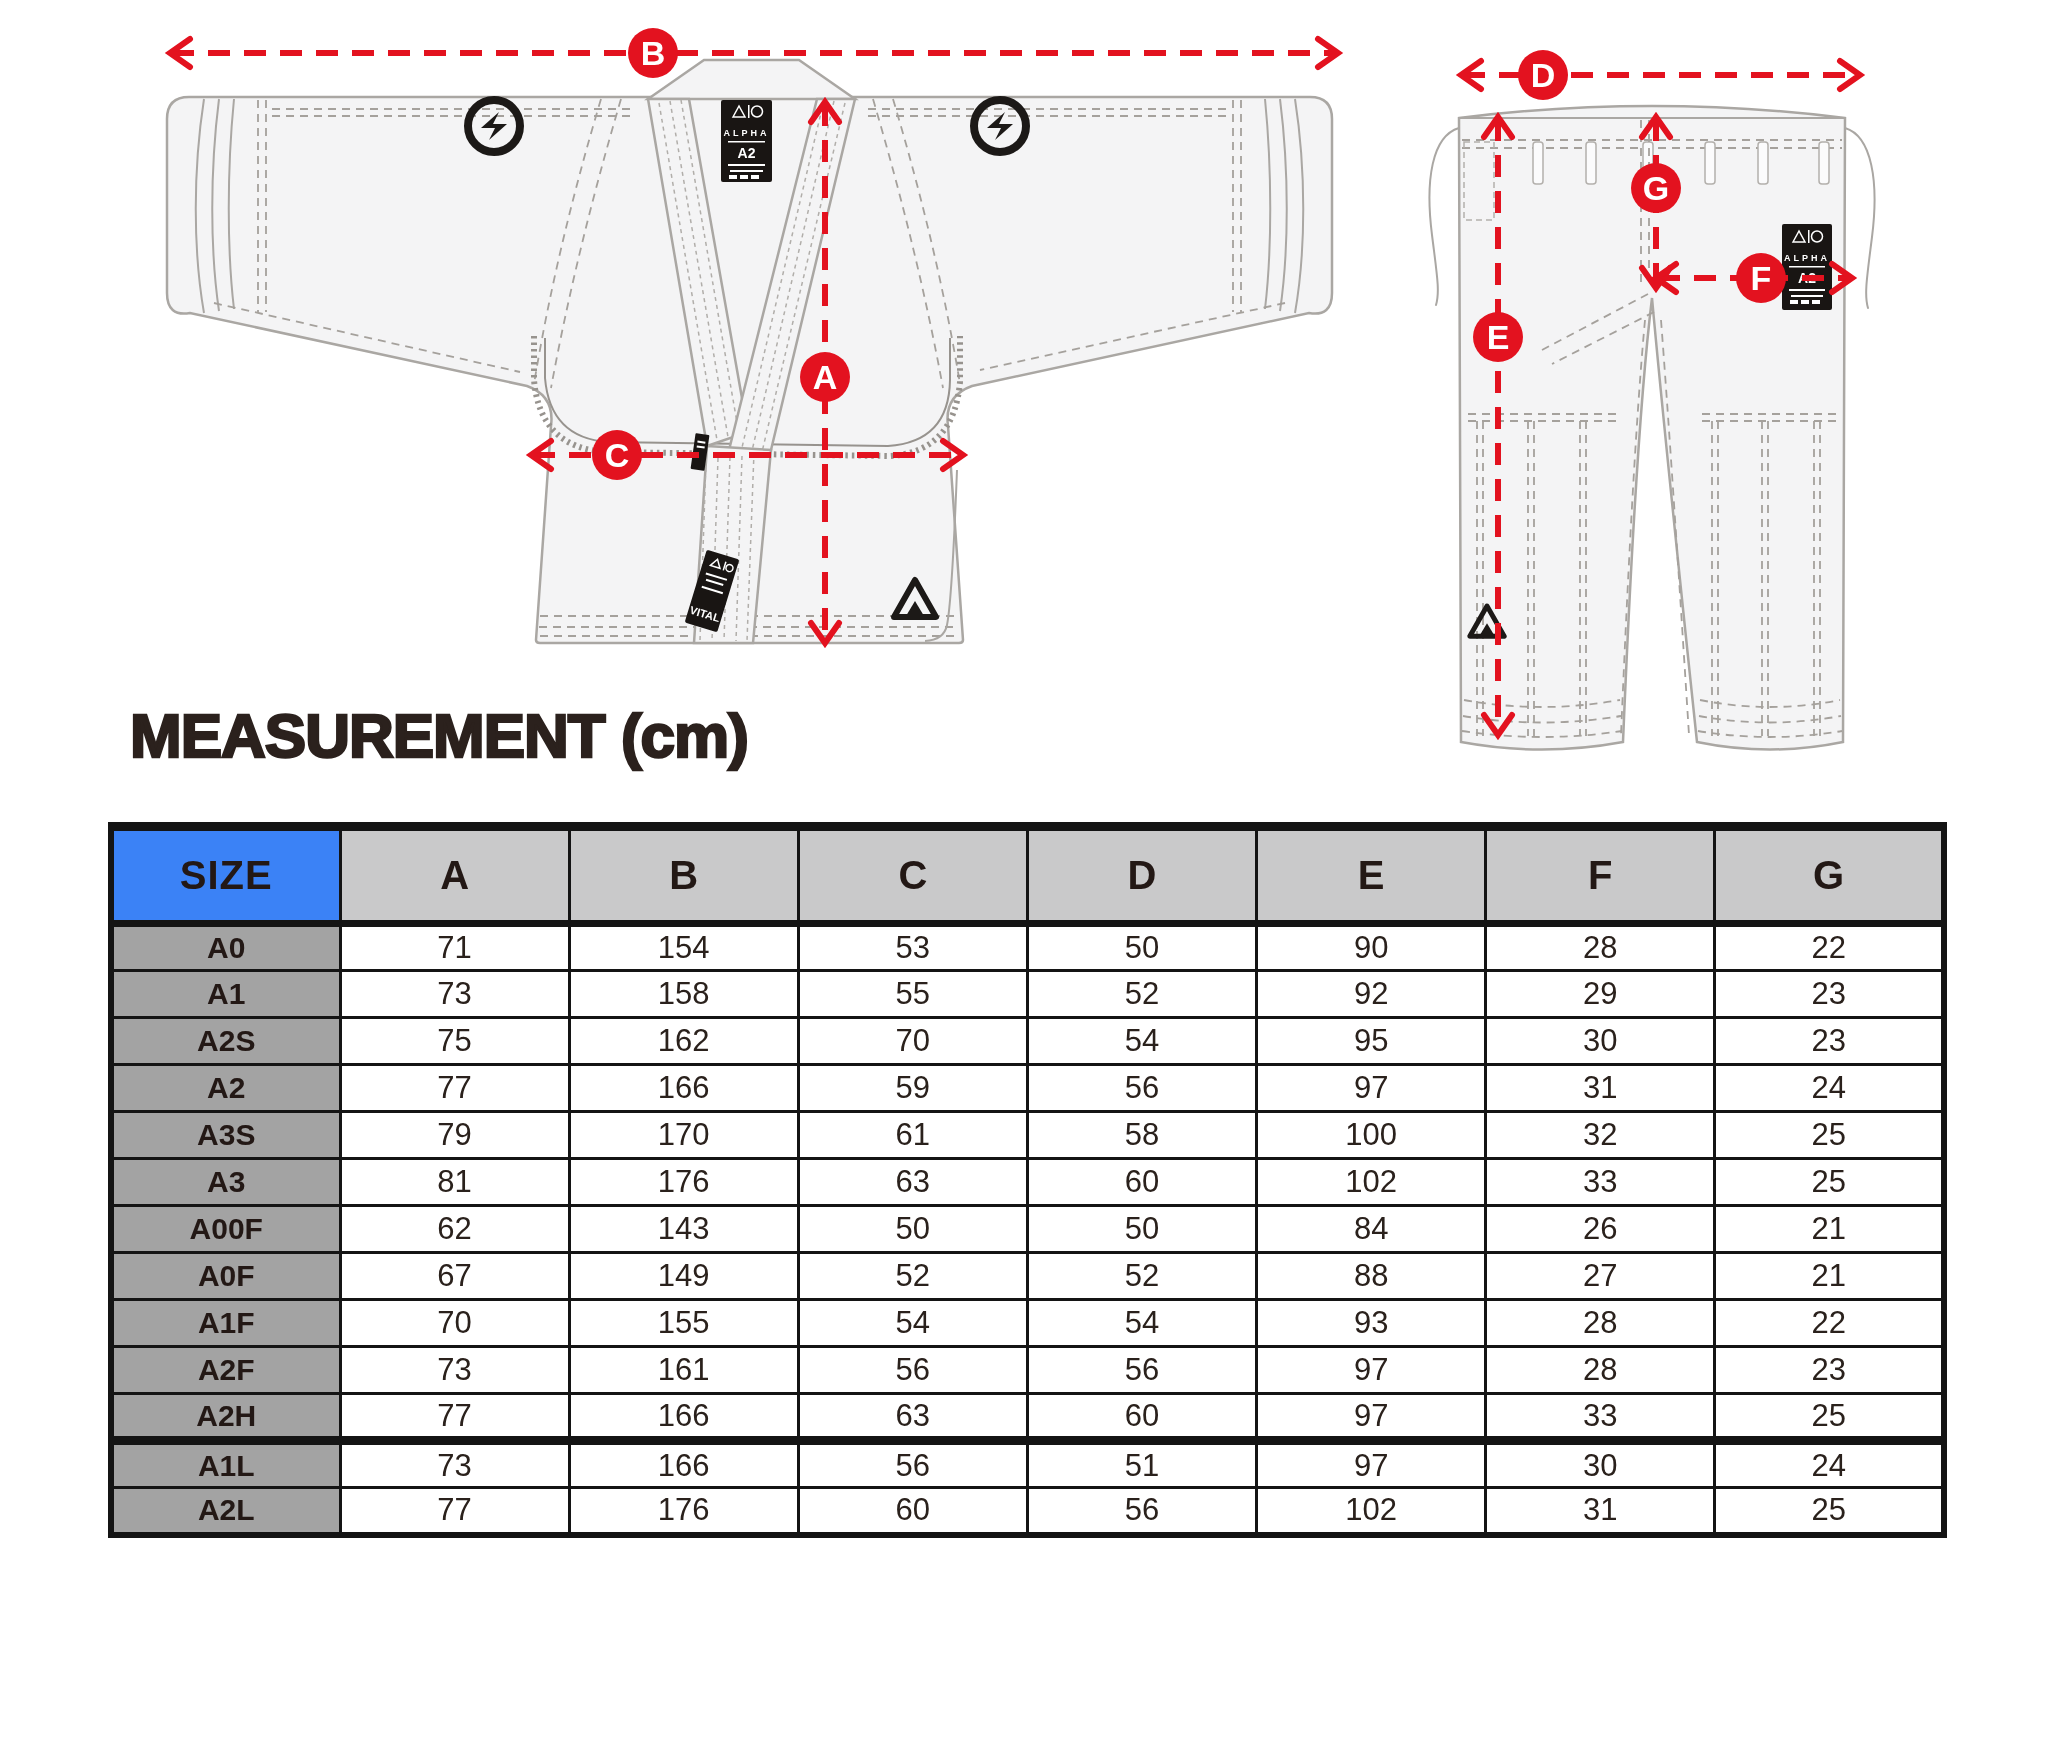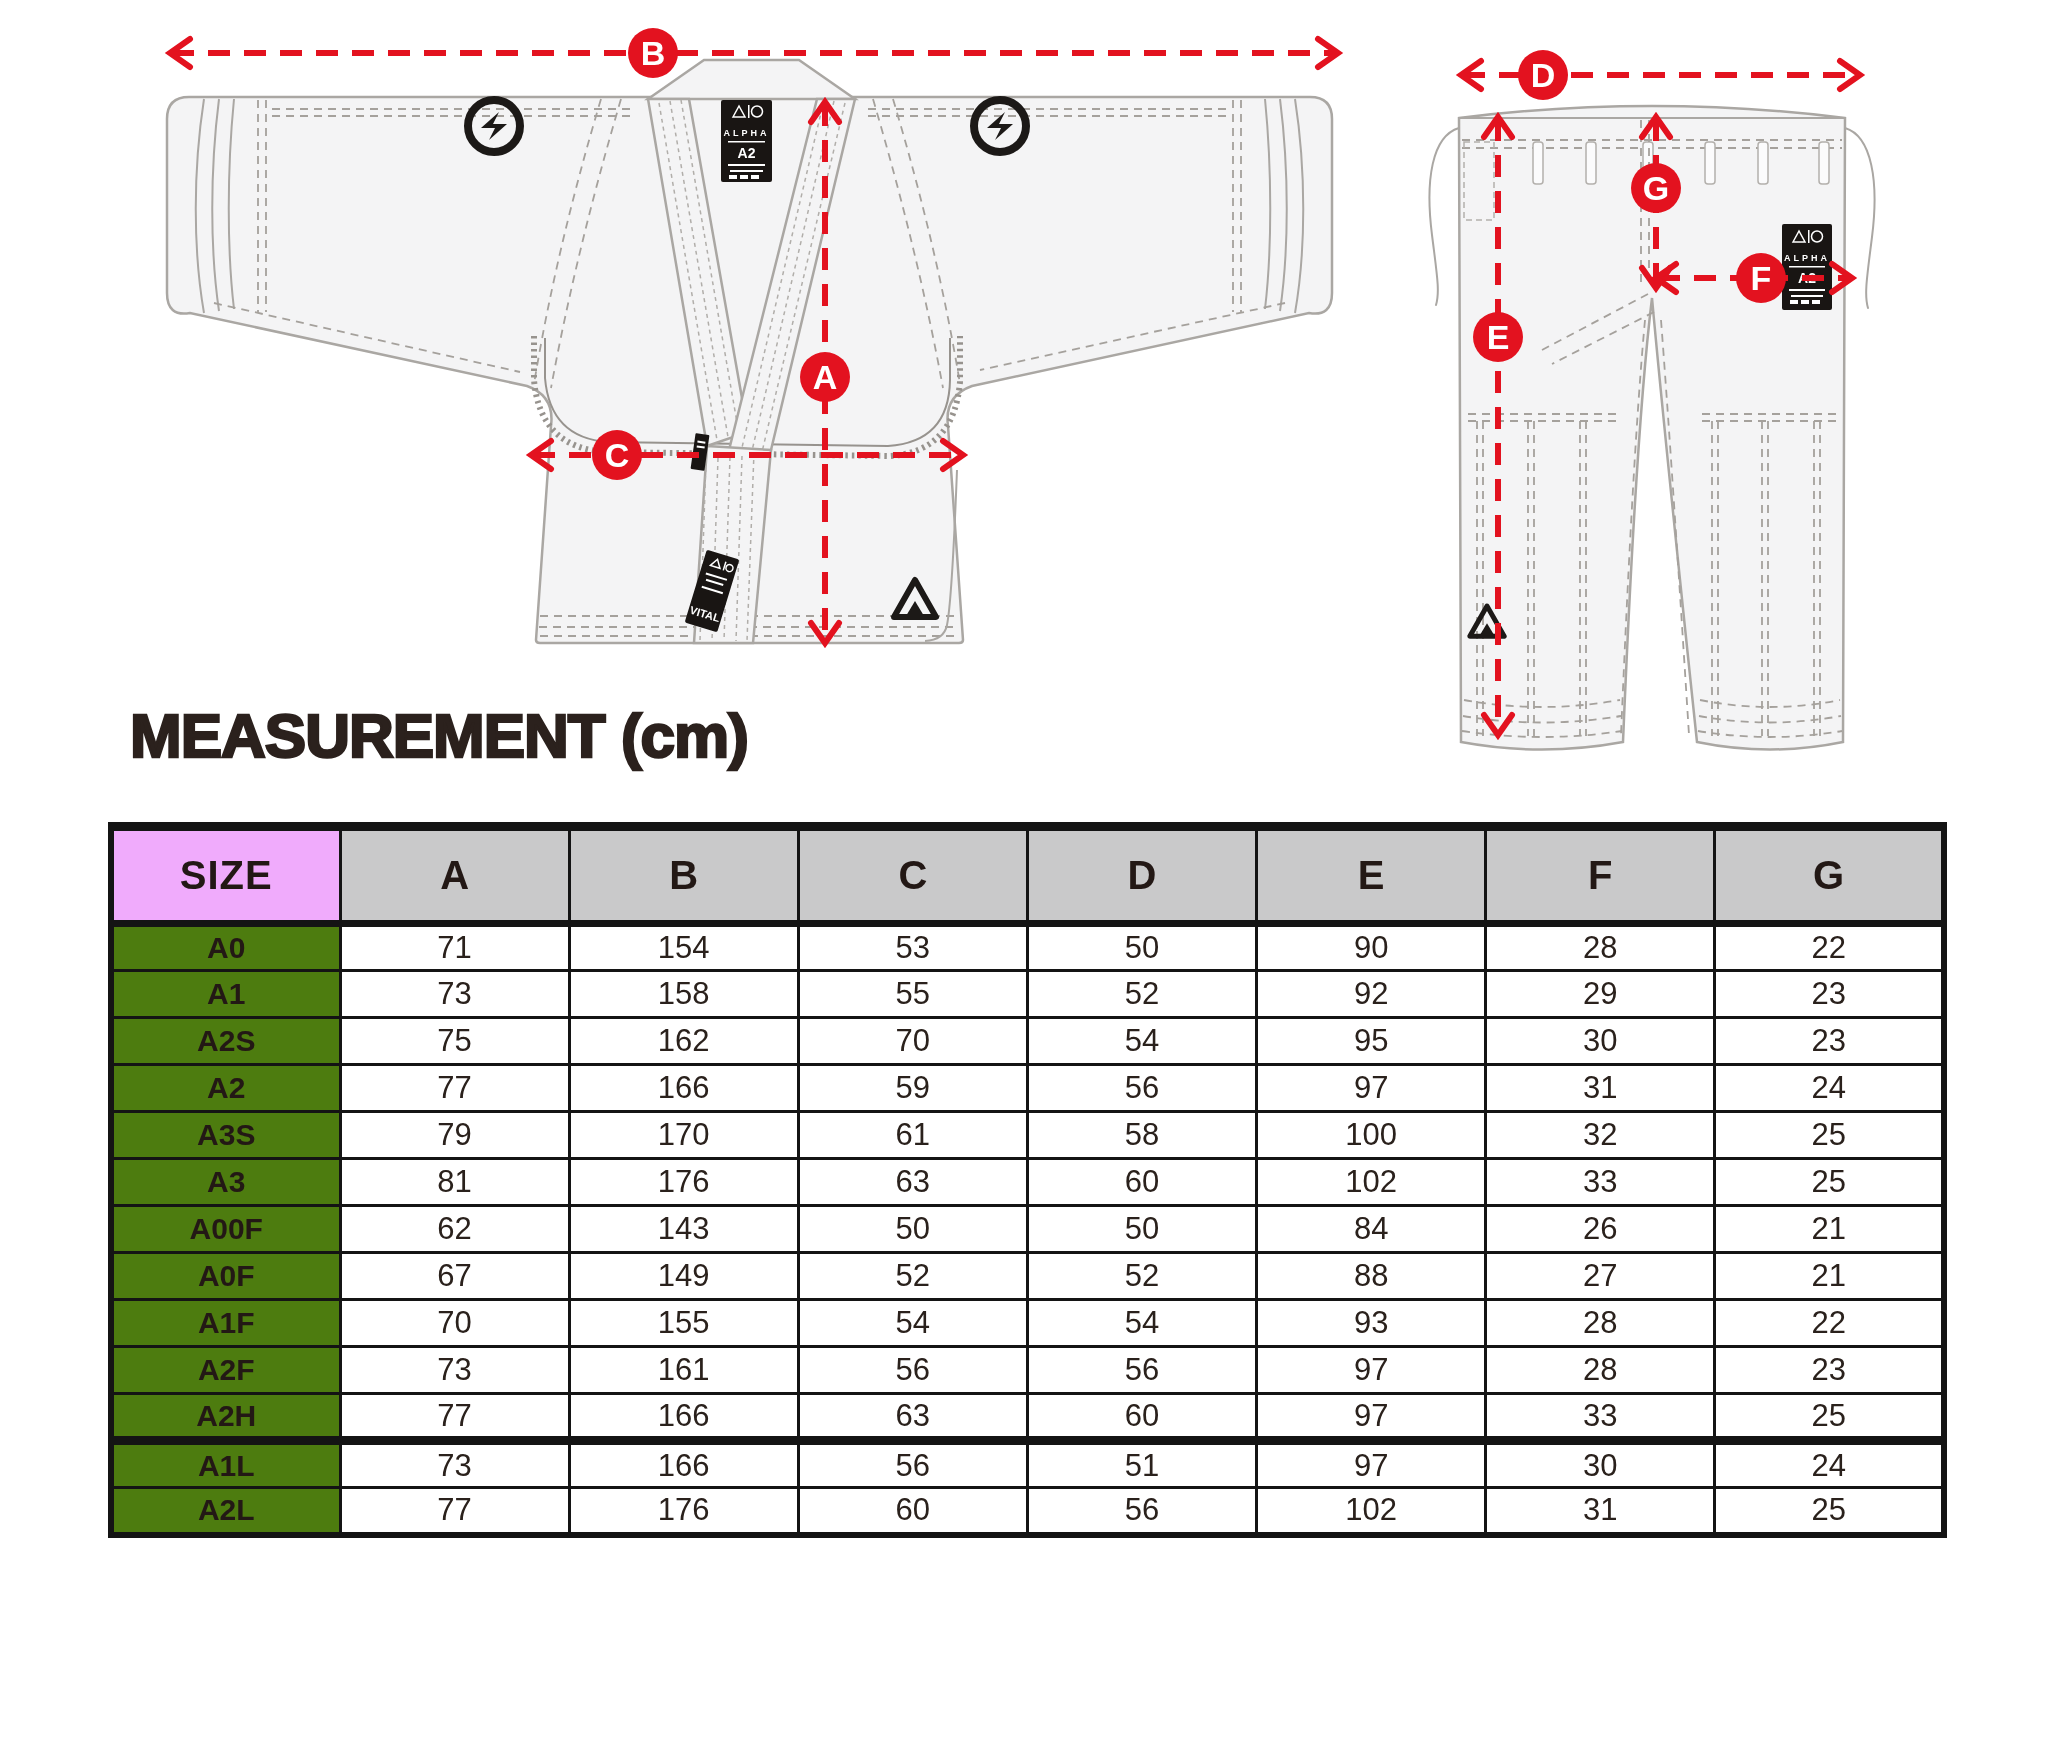--- a/index.html
+++ b/index.html
@@ -9,23 +9,23 @@
   .page-title{position:absolute;left:130px;top:700px;font-size:62px;font-weight:800;
         letter-spacing:-1px;color:#2b211d;-webkit-text-stroke:2.5px #2b211d;white-space:nowrap;}
   table.size-table{position:absolute;left:108px;top:822px;width:1839px;border-collapse:collapse;
         table-layout:fixed;border:6px solid #141414;border-top-width:9px;}
   table.size-table col.c-size{width:229px;}
   table.size-table th,table.size-table td{border:3px solid #141414;text-align:center;
         vertical-align:middle;padding:0;}
   table.size-table thead tr{height:97px;}
   table.size-table thead th{background:#c9c9ca;font-size:40px;font-weight:bold;
         border-bottom-width:7px;color:#231815;}
-  table.size-table thead th.size-head{background:#f0abfc;letter-spacing:1px;}
+  table.size-table thead th.size-head{background:#3b82f6;letter-spacing:1px;}
   table.size-table tbody tr{height:47px;}
-  table.size-table tbody th{background:#4d7c0f;font-size:30px;font-weight:bold;color:#231815;}
+  table.size-table tbody th{background:#a3a3a3;font-size:30px;font-weight:bold;color:#231815;}
   table.size-table tbody td{background:#ffffff;font-size:31px;font-weight:400;color:#2a211c;}
   table.size-table tbody tr.divider-above th,
   table.size-table tbody tr.divider-above td{border-top-width:9px;}
   
   .ol{fill:#f4f4f5;stroke:#aaa7a3;stroke-width:2.5;}
   .ln{fill:none;stroke:#aaa7a3;stroke-width:2;}
   .st{fill:none;stroke:#a5a19c;stroke-width:1.8;stroke-dasharray:8 6;}
   .hatch{fill:none;stroke:#97938e;stroke-width:6;stroke-dasharray:2.5 4;}
   .hatch2{fill:none;stroke:#97938e;stroke-width:2;}
   .bandline{fill:none;stroke:#b1aeaa;stroke-width:1.5;stroke-dasharray:4 4;}

